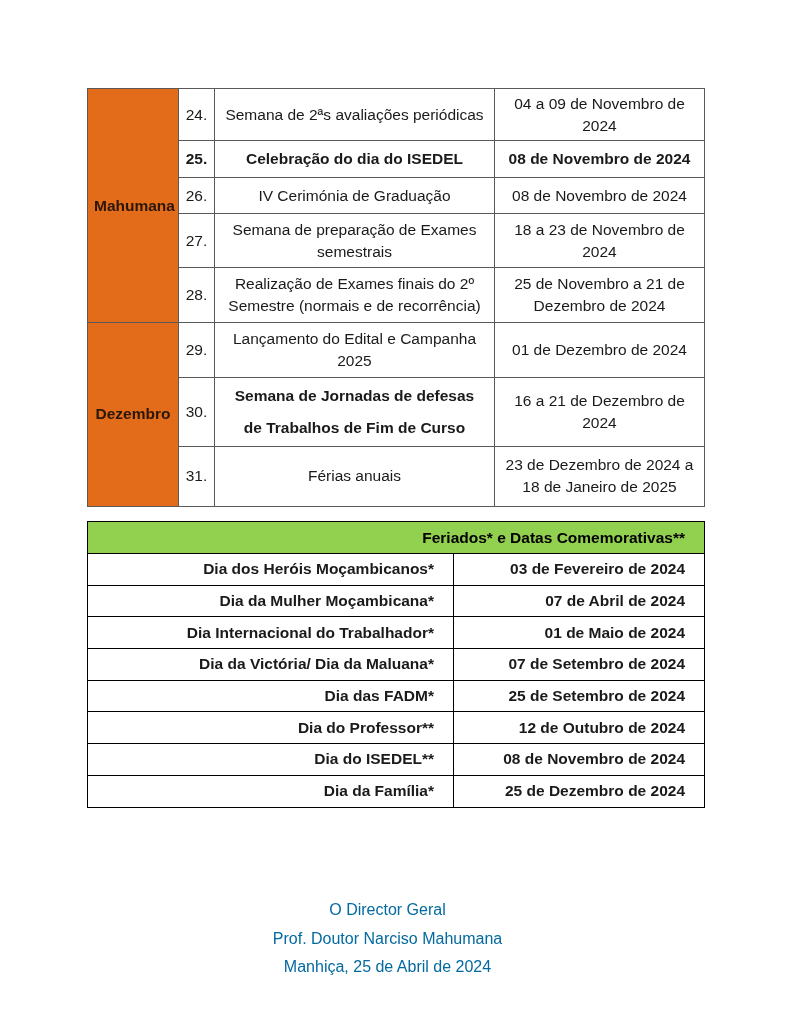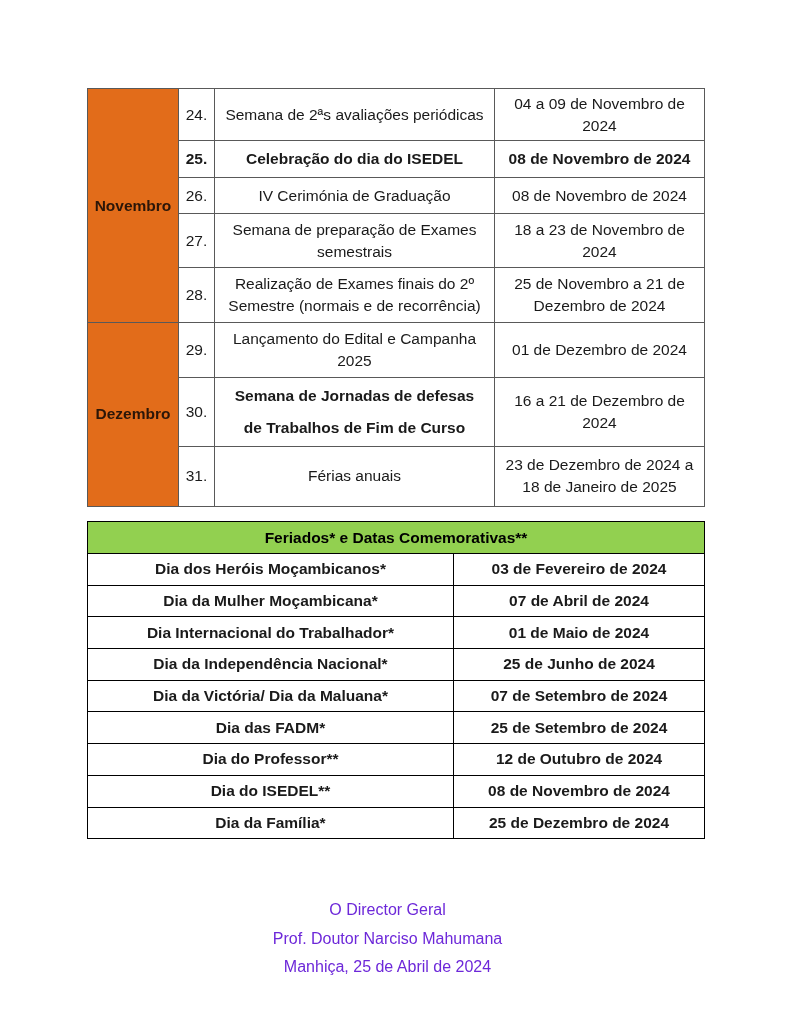--- a/index.html
+++ b/index.html
@@ -54,59 +54,59 @@
     left: 87px;
     top: 521px;
     width: 617px;
     border-collapse: collapse;
     table-layout: fixed;
     font-size: 15.5px;
   }
   table.holidays th,
   table.holidays td {
     border: 1.5px solid var(--holiday-border, #000000);
-    text-align: center;
+    text-align: right;
     vertical-align: middle;
-    padding: 2px 0;
+    padding: 2px 19px;
   }
   table.holidays th.holiday-header {
     background: var(--holiday-header-bg, #92D050);
     color: #000000;
     font-weight: bold;
     height: 32px;
   }
   table.holidays td { height: 31.7px; font-weight: bold; }
 
   
   .signature {
     position: absolute;
     left: 0;
     top: 896px;
     width: 775px;
     text-align: center;
     font-size: 16px;
-    color: #6d28d9;
+    color: #0369a1;
   }
   .signature div { line-height: 28.5px; }
 </style>
 </head>
 <body>
 
 <div class="page">
 
   <table class="calendar">
     <colgroup>
       <col style="width:91px">
       <col style="width:36px">
       <col style="width:280px">
       <col style="width:210px">
     </colgroup>
     <tbody>
         <tr>
-          <td class="month-cell" rowspan="5">Novembro</td>
+          <td class="month-cell" rowspan="5">Mahumana</td>
           <td class="num-cell">24.</td>
           <td class="activity-cell">Semana de 2ªs avaliações periódicas</td>
           <td class="date-cell">04 a 09 de Novembro de
 2024</td>
         </tr>
         <tr>
           <td class="num-cell">25.</td>
           <td class="activity-cell">Celebração do dia do ISEDEL</td>
           <td class="date-cell">08 de Novembro de 2024</td>
         </tr>
@@ -168,24 +168,20 @@
         </tr>
         <tr>
           <td class="holiday-name-cell">Dia da Mulher Moçambicana*</td>
           <td class="holiday-date-cell">07 de Abril de 2024</td>
         </tr>
         <tr>
           <td class="holiday-name-cell">Dia Internacional do Trabalhador*</td>
           <td class="holiday-date-cell">01 de Maio de 2024</td>
         </tr>
         <tr>
-          <td class="holiday-name-cell">Dia da Independência Nacional*</td>
-          <td class="holiday-date-cell">25 de Junho de 2024</td>
-        </tr>
-        <tr>
           <td class="holiday-name-cell">Dia da Victória/ Dia da Maluana*</td>
           <td class="holiday-date-cell">07 de Setembro de 2024</td>
         </tr>
         <tr>
           <td class="holiday-name-cell">Dia das FADM*</td>
           <td class="holiday-date-cell">25 de Setembro de 2024</td>
         </tr>
         <tr>
           <td class="holiday-name-cell">Dia do Professor**</td>
           <td class="holiday-date-cell">12 de Outubro de 2024</td>

